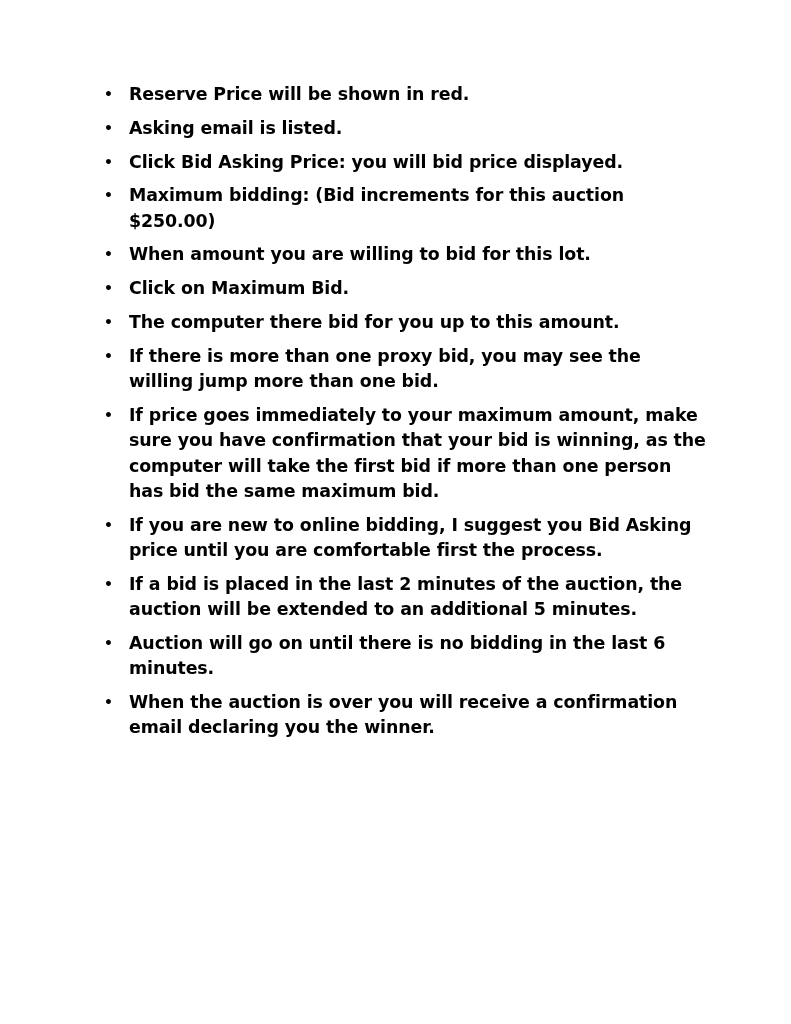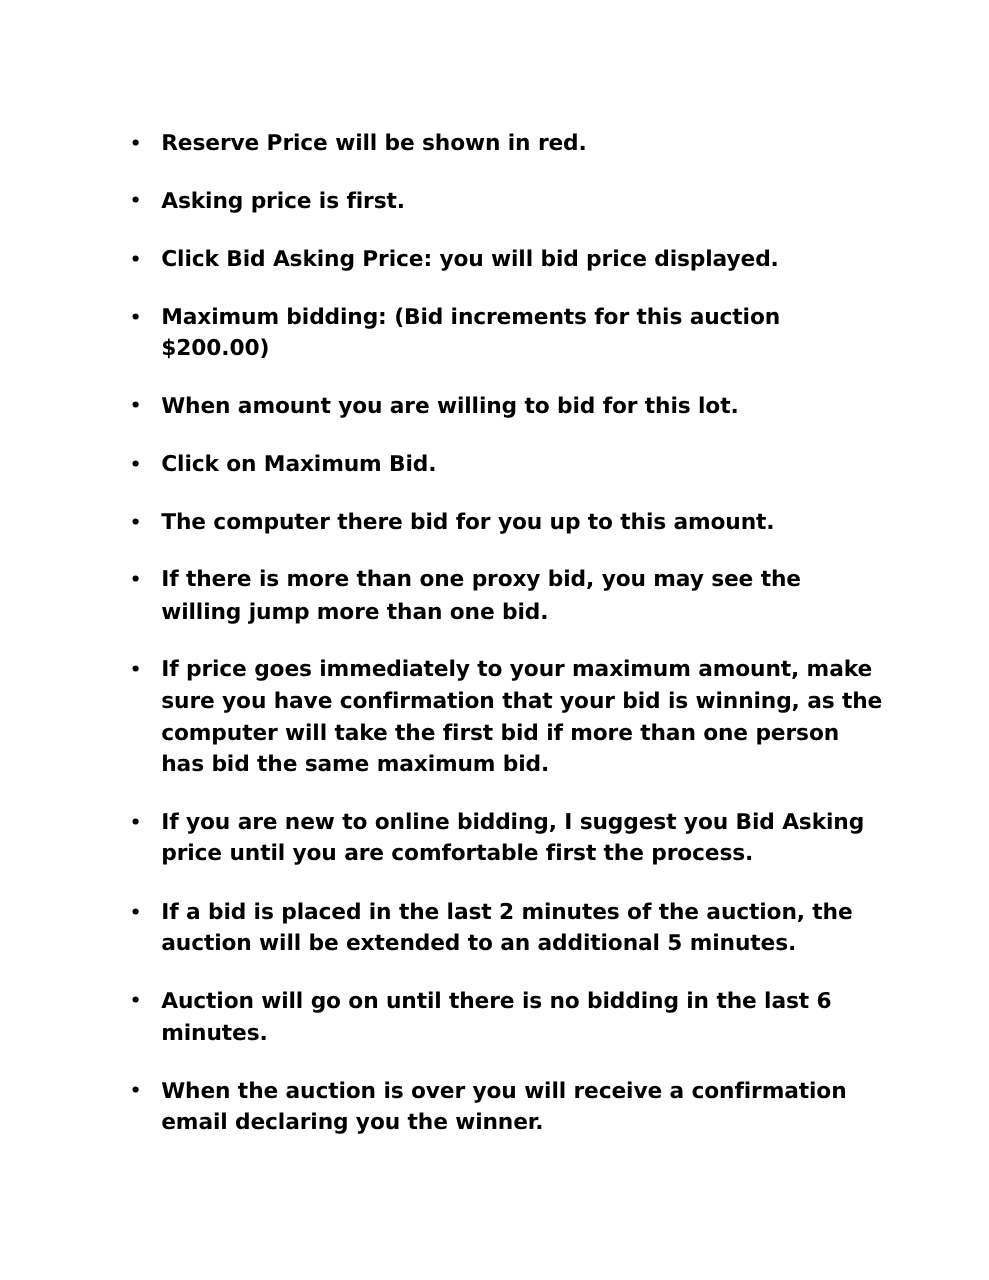--- a/index.html
+++ b/index.html
@@ -45,48 +45,47 @@
   ul.bullet-list > li .bullet-mark {
     position: absolute;
     left: 8px;
     top: 0;
     font-size: 14px;
     line-height: 25.3px;
     font-weight: 700;
   }
   ul.bullet-list > li .item-text {
     display: block;
-    margin-top: 21px;
   }
 </style>
 </head>
 <body>
 
 <div class="page">
   <div class="doc-body">
     <ul class="bullet-list">
 
       <li>
         <span class="bullet-mark">•</span>
         <span class="item-text">Reserve Price will be shown in red.</span>
       </li>
 
       <li>
         <span class="bullet-mark">•</span>
-        <span class="item-text">Asking price is first.</span>
+        <span class="item-text">Asking email is listed.</span>
       </li>
 
       <li>
         <span class="bullet-mark">•</span>
         <span class="item-text">Click Bid Asking Price: you will bid price displayed.</span>
       </li>
 
       <li>
         <span class="bullet-mark">•</span>
-        <span class="item-text">Maximum bidding: (Bid increments for this auction $200.00)</span>
+        <span class="item-text">Maximum bidding: (Bid increments for this auction $250.00)</span>
       </li>
 
       <li>
         <span class="bullet-mark">•</span>
         <span class="item-text">When amount you are willing to bid for this lot.</span>
       </li>
 
       <li>
         <span class="bullet-mark">•</span>
         <span class="item-text">Click on Maximum Bid.</span>

